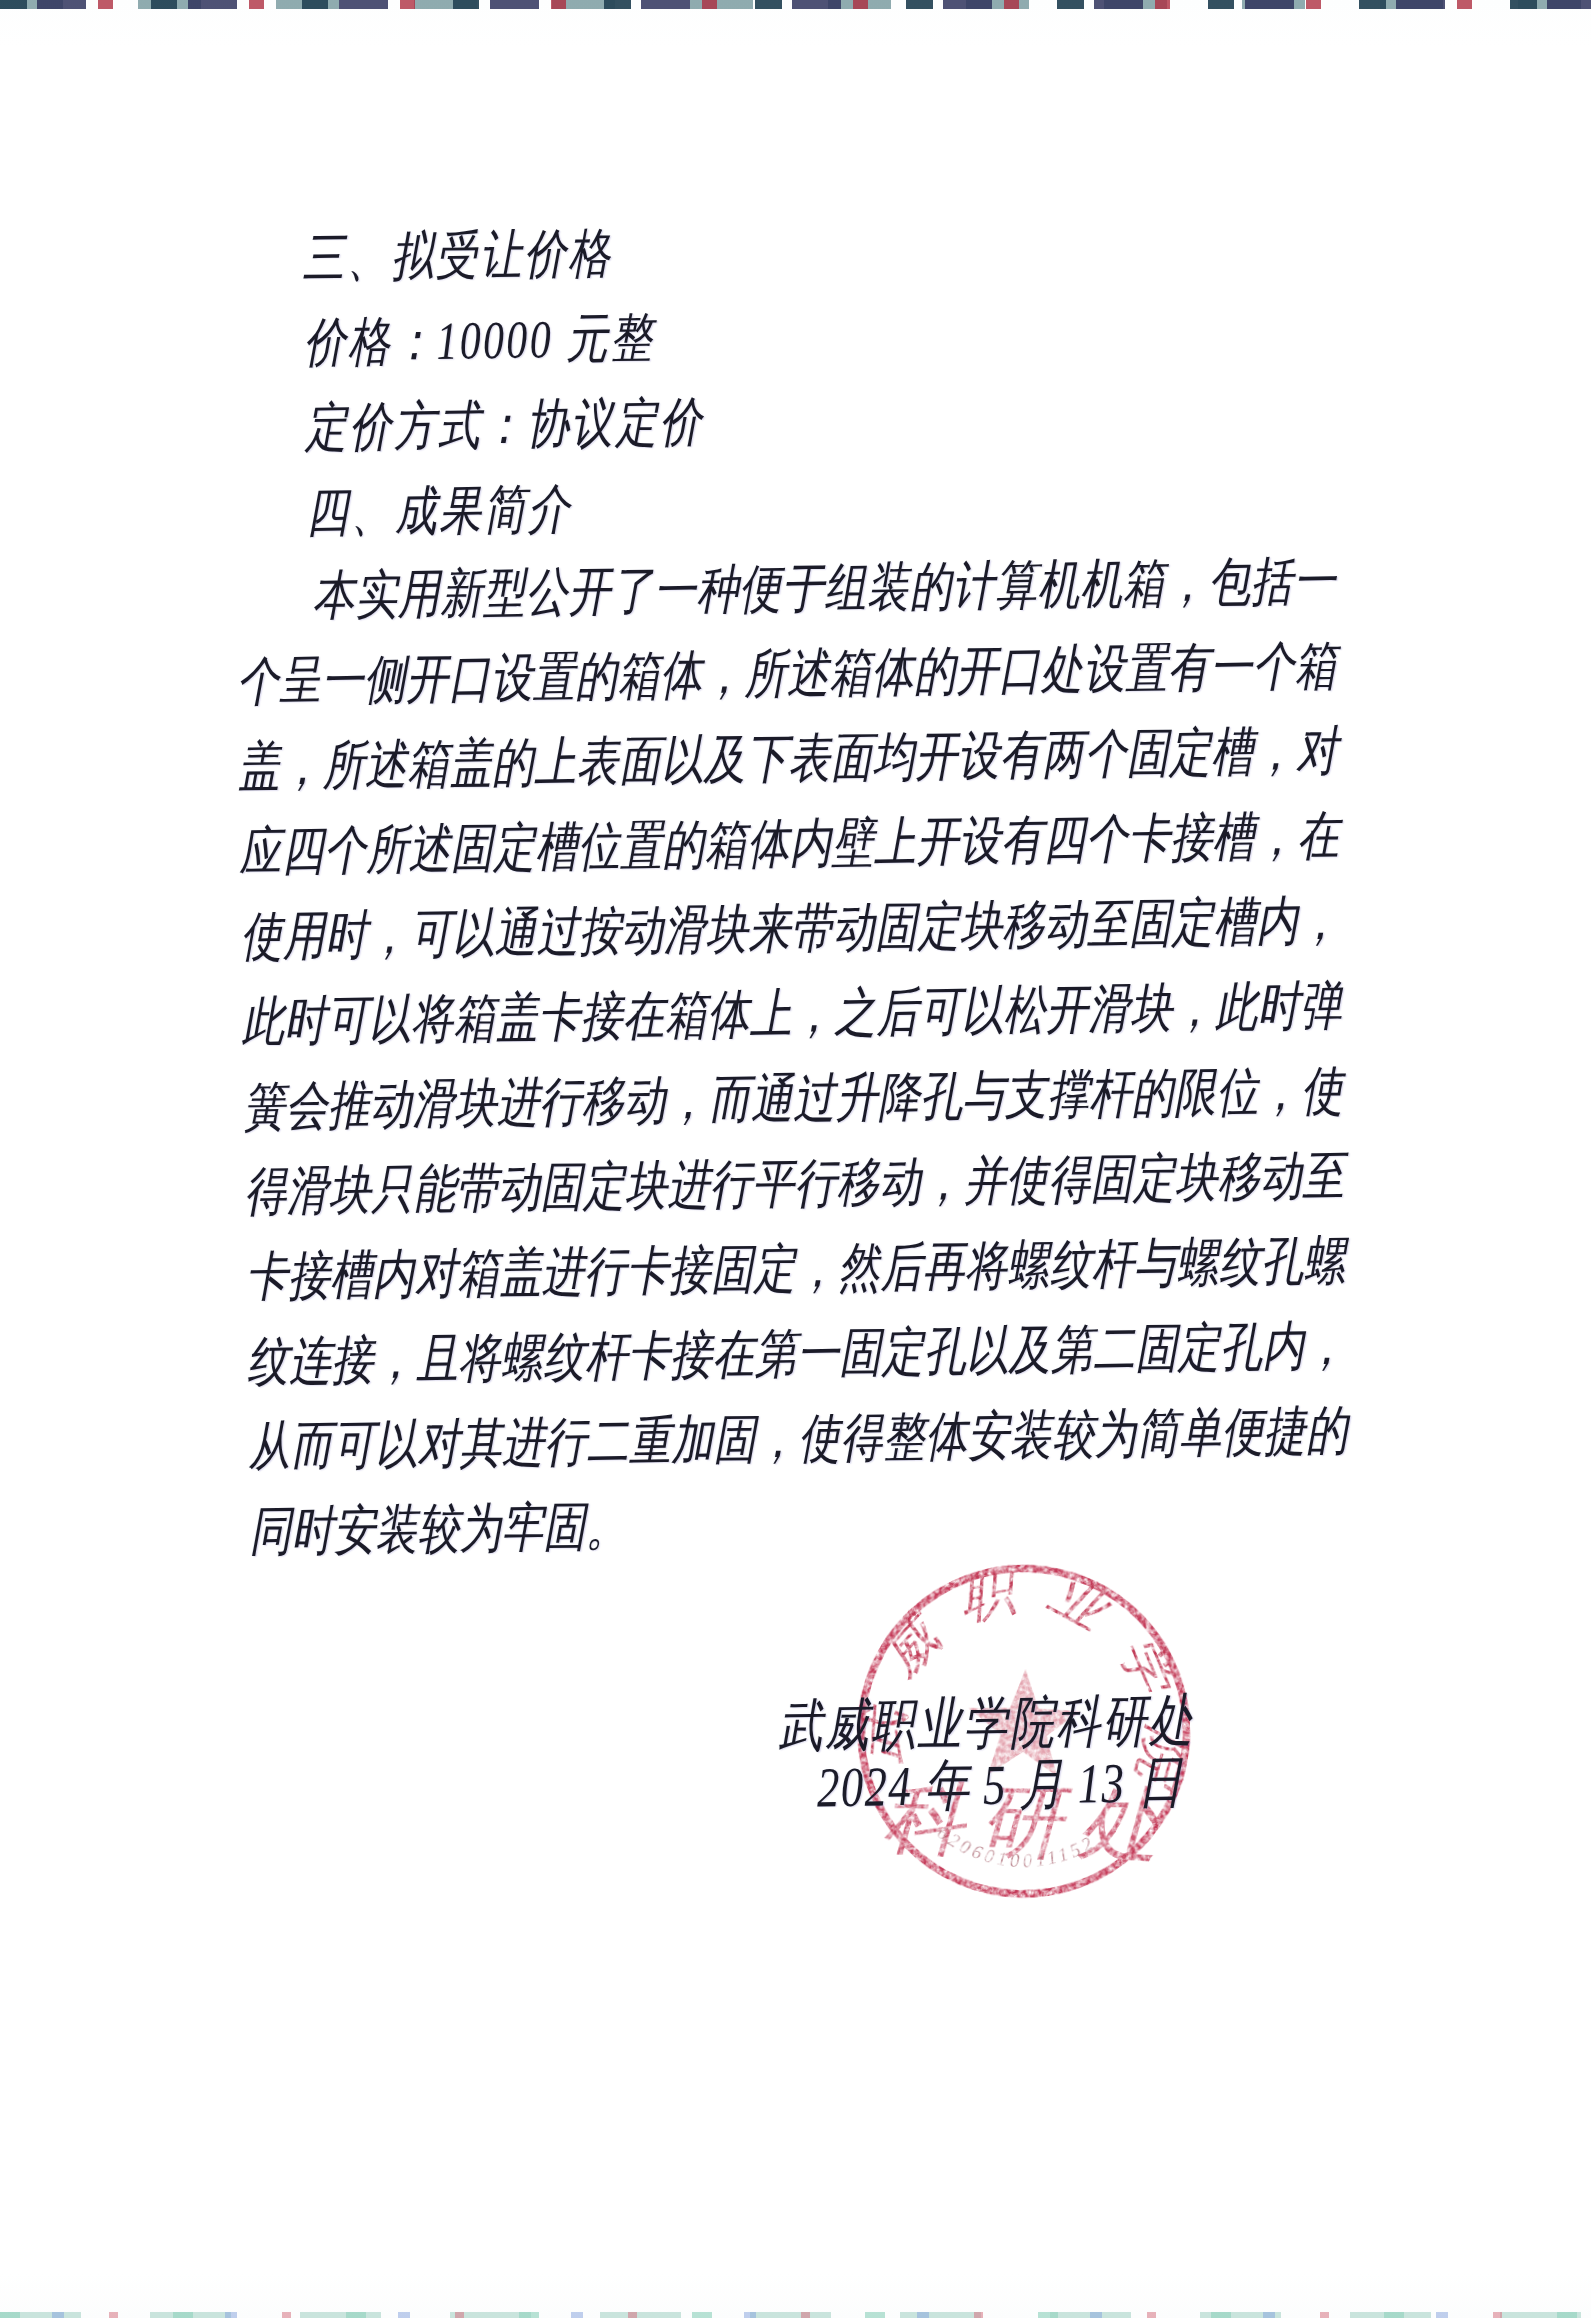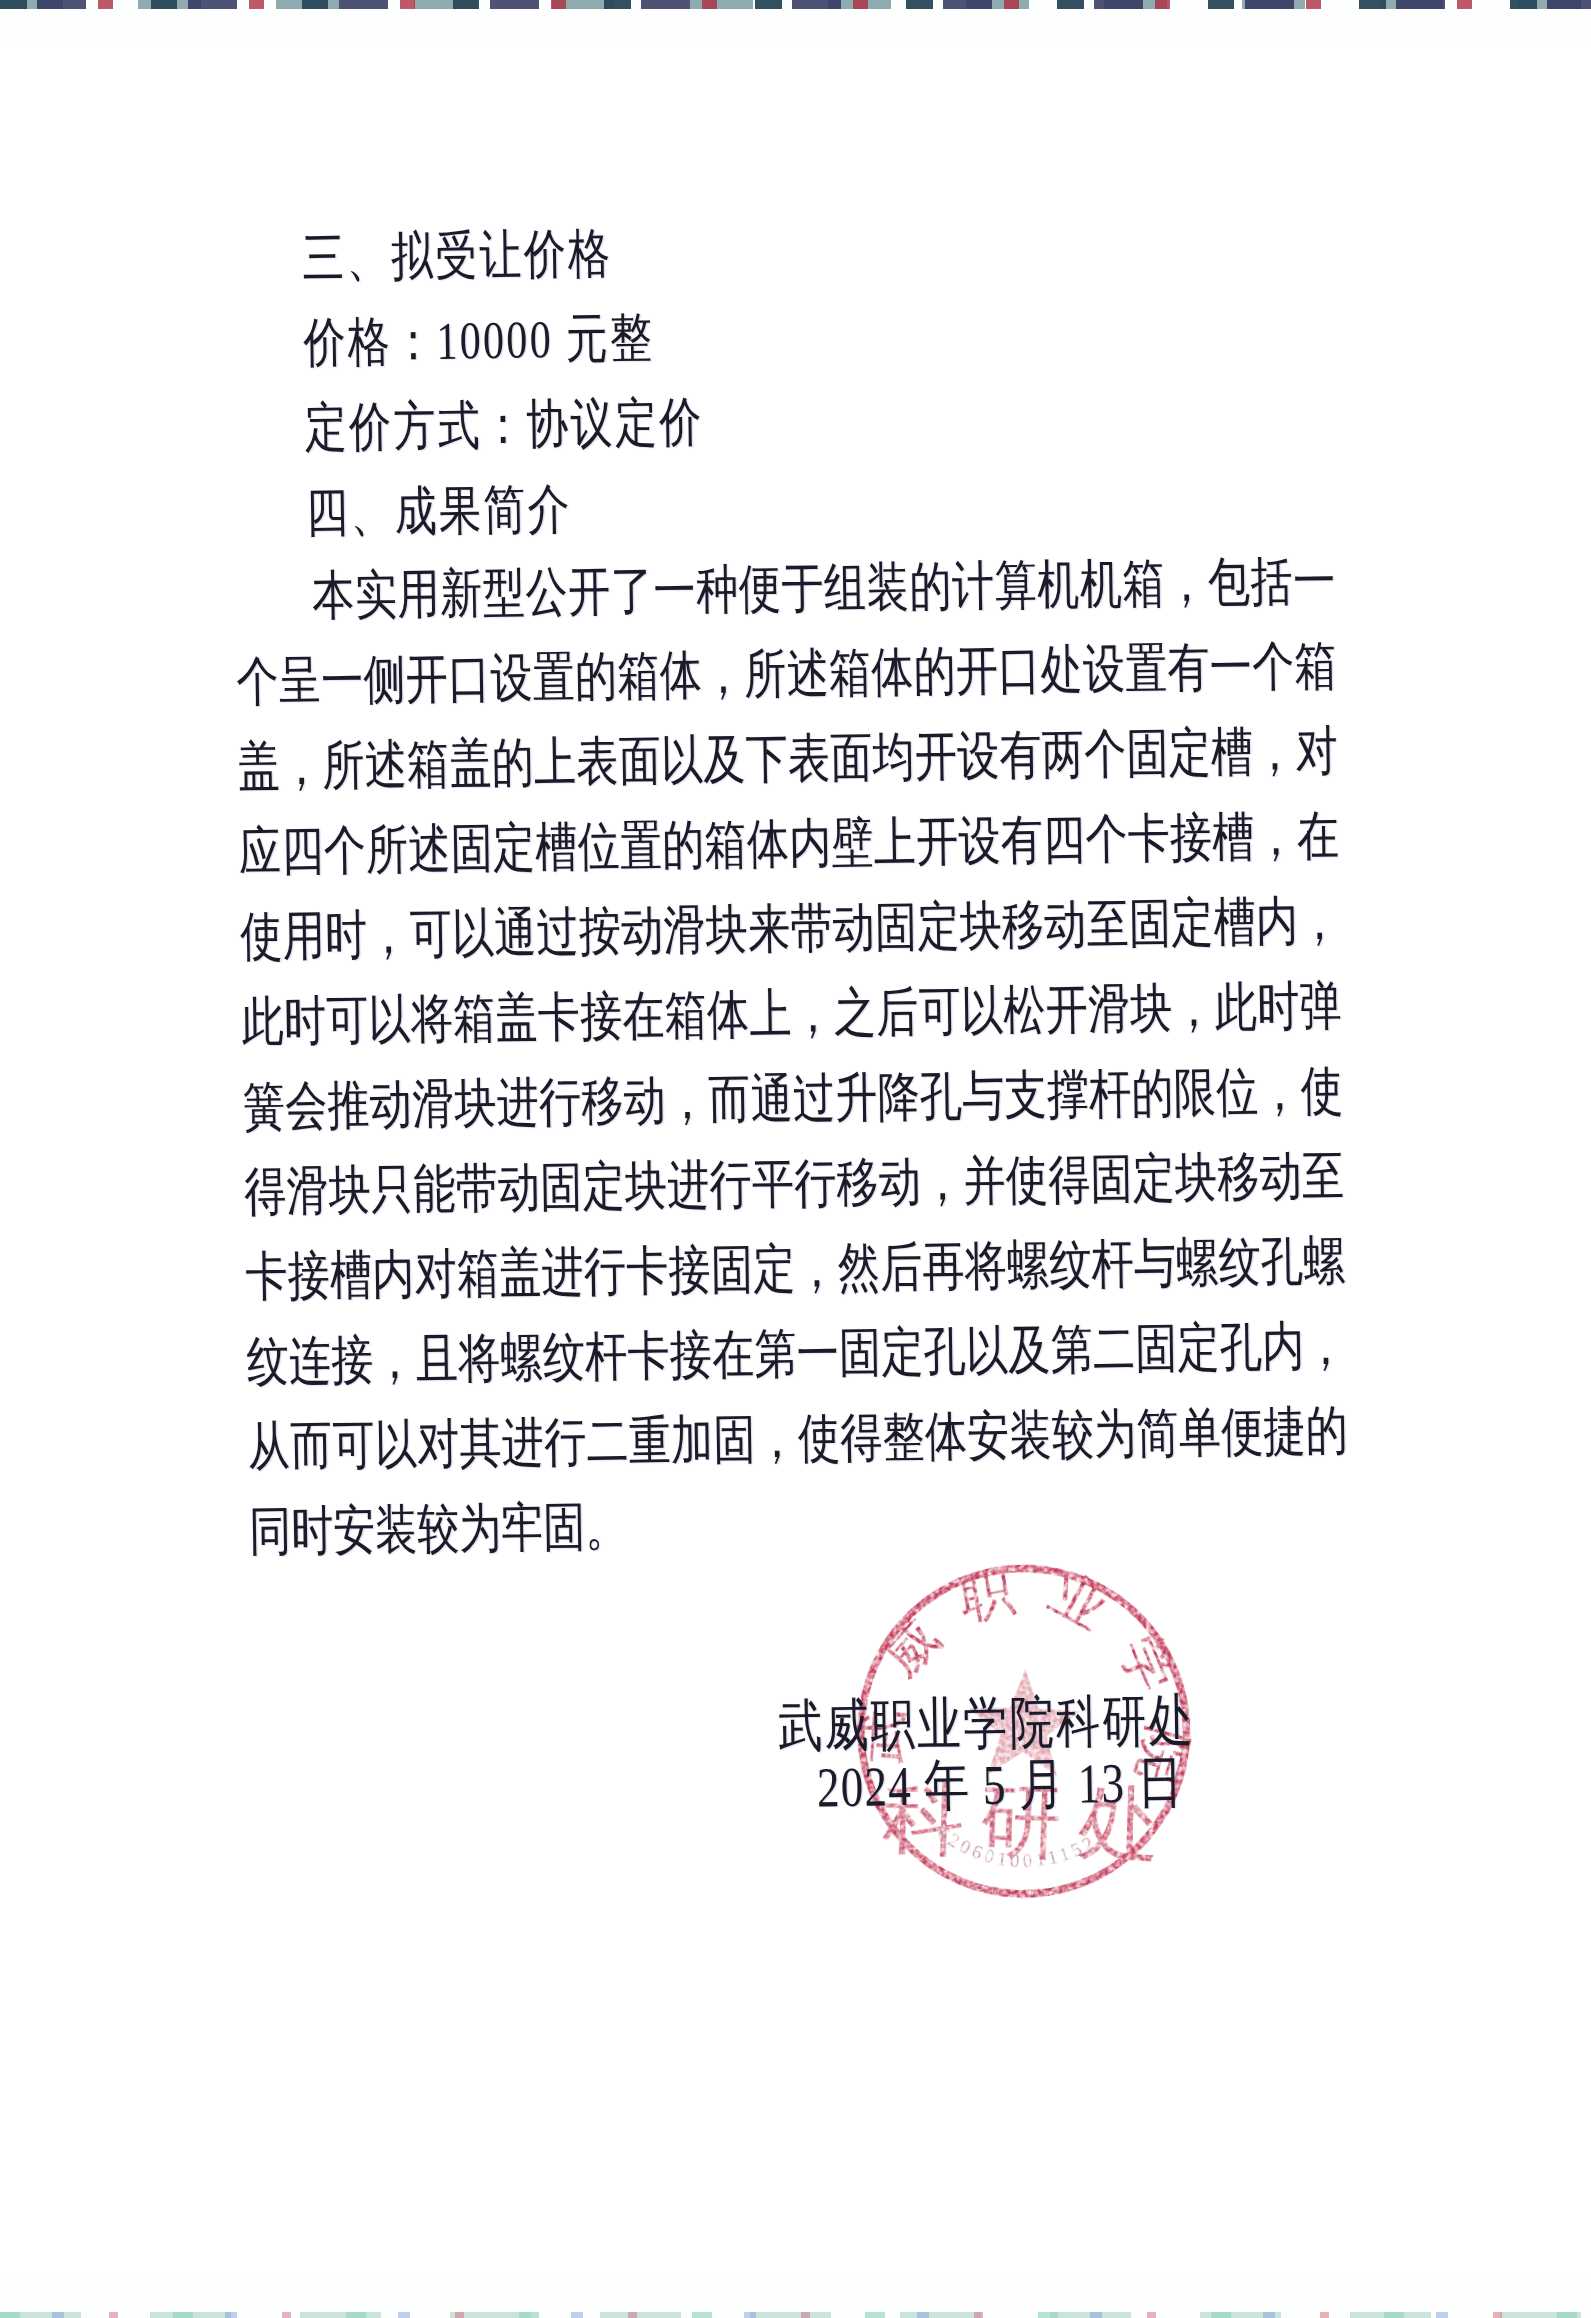--- a/index.html
+++ b/index.html
@@ -2,20 +2,21 @@
 <html style="font-size:9.2px"><head>
 <meta charset="utf-8">
 <style>
   html,body{margin:0;padding:0;background:#ffffff;}
   .page{
     position:relative;
     width:1592px;height:2319px;
     background:linear-gradient(180deg,#fdfefe 0%,#ffffff 2%,#ffffff 98%,#fcfdfd 100%);
     overflow:hidden;
     font-family:"Liberation Serif","DejaVu Serif",serif;
+    font-style:italic;
   }
   .content{
     position:absolute;inset:0;
     transform:rotate(-0.85deg);
     transform-origin:50% 45%;
     color:#1b1b28;
   }
   .txt{ text-shadow:1.2px 0.6px 1.2px rgba(80,70,170,.20), -0.6px 0 0.6px rgba(40,90,140,.10); }
 
   .intro{position:absolute;left:314px;top:209px;font-size:42px;}

